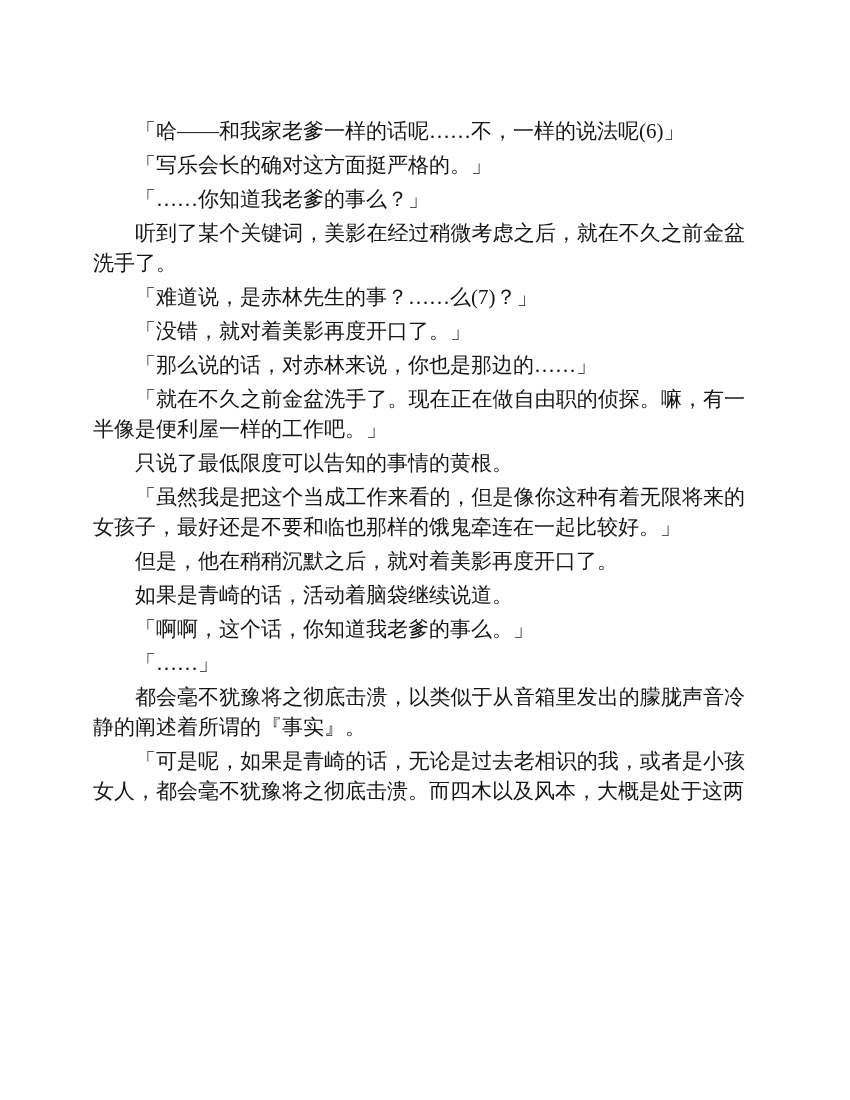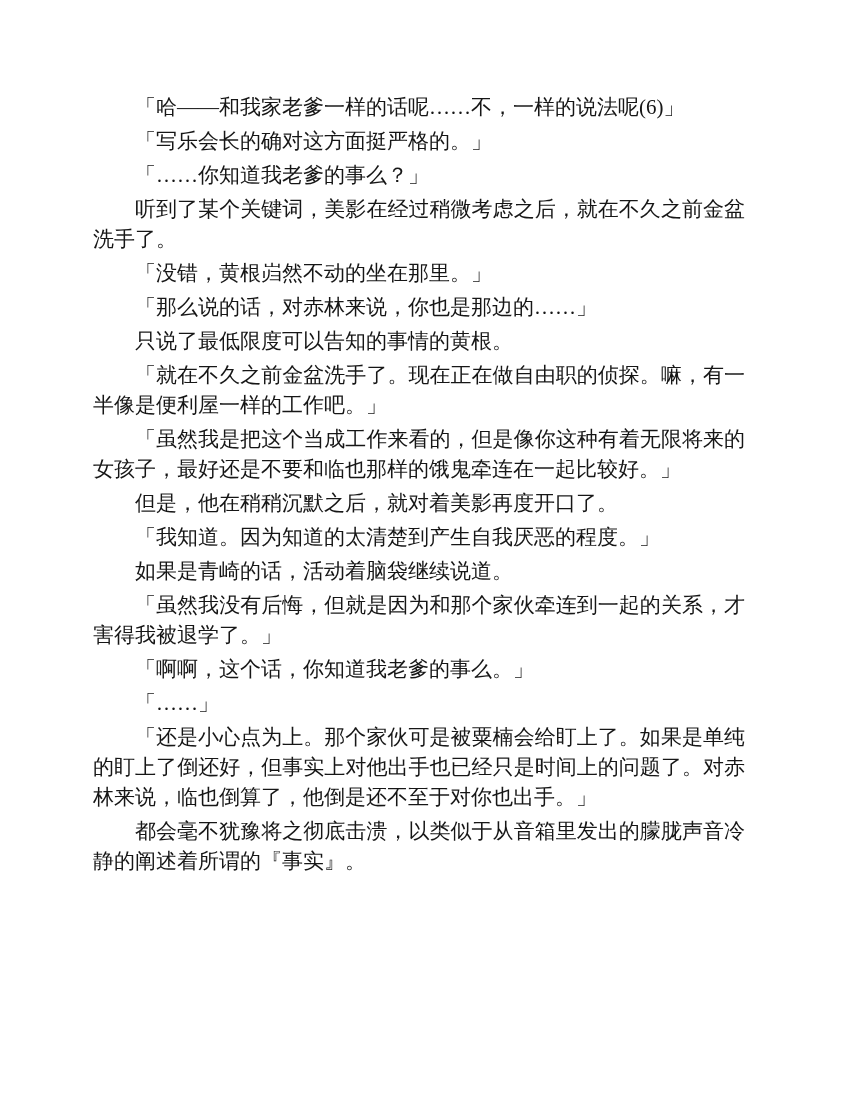--- a/index.html
+++ b/index.html
@@ -32,32 +32,31 @@
   }
   .para {
     margin: 0 0 4px 0;
     text-indent: 2em;
   }
 </style>
 </head>
 <body style="background: rgb(255, 255, 255);">
 
 <div class="page">
-  <div class="text-block" style="color: rgb(22, 22, 22);">
+  <div class="text-block" style="color: rgb(22, 22, 22); margin-top: 24px;">
       <p class="para">「哈——和我家老爹一样的话呢……不，一样的说法呢(6)」</p>
       <p class="para">「写乐会长的确对这方面挺严格的。」</p>
       <p class="para">「……你知道我老爹的事么？」</p>
       <p class="para">听到了某个关键词，美影在经过稍微考虑之后，就在不久之前金盆洗手了。</p>
-      <p class="para">「没错，黄根岿然不动的坐在那里。」</p>
+      <p class="para">「难道说，是赤林先生的事？……么(7)？」</p>
+      <p class="para">「没错，就对着美影再度开口了。」</p>
       <p class="para">「那么说的话，对赤林来说，你也是那边的……」</p>
+      <p class="para">「就在不久之前金盆洗手了。现在正在做自由职的侦探。嘛，有一半像是便利屋一样的工作吧。」</p>
       <p class="para">只说了最低限度可以告知的事情的黄根。</p>
-      <p class="para">「就在不久之前金盆洗手了。现在正在做自由职的侦探。嘛，有一半像是便利屋一样的工作吧。」</p>
       <p class="para">「虽然我是把这个当成工作来看的，但是像你这种有着无限将来的女孩子，最好还是不要和临也那样的饿鬼牵连在一起比较好。」</p>
       <p class="para">但是，他在稍稍沉默之后，就对着美影再度开口了。</p>
-      <p class="para">「我知道。因为知道的太清楚到产生自我厌恶的程度。」</p>
       <p class="para">如果是青崎的话，活动着脑袋继续说道。</p>
-      <p class="para">「虽然我没有后悔，但就是因为和那个家伙牵连到一起的关系，才害得我被退学了。」</p>
       <p class="para">「啊啊，这个话，你知道我老爹的事么。」</p>
       <p class="para">「……」</p>
-      <p class="para">「还是小心点为上。那个家伙可是被粟楠会给盯上了。如果是单纯的盯上了倒还好，但事实上对他出手也已经只是时间上的问题了。对赤林来说，临也倒算了，他倒是还不至于对你也出手。」</p>
       <p class="para">都会毫不犹豫将之彻底击溃，以类似于从音箱里发出的朦胧声音冷静的阐述着所谓的『事实』。</p>
+      <p class="para">「可是呢，如果是青崎的话，无论是过去老相识的我，或者是小孩女人，都会毫不犹豫将之彻底击溃。而四木以及风本，大概是处于这两</p>
     </div>
 </div>
 
 </body></html>

